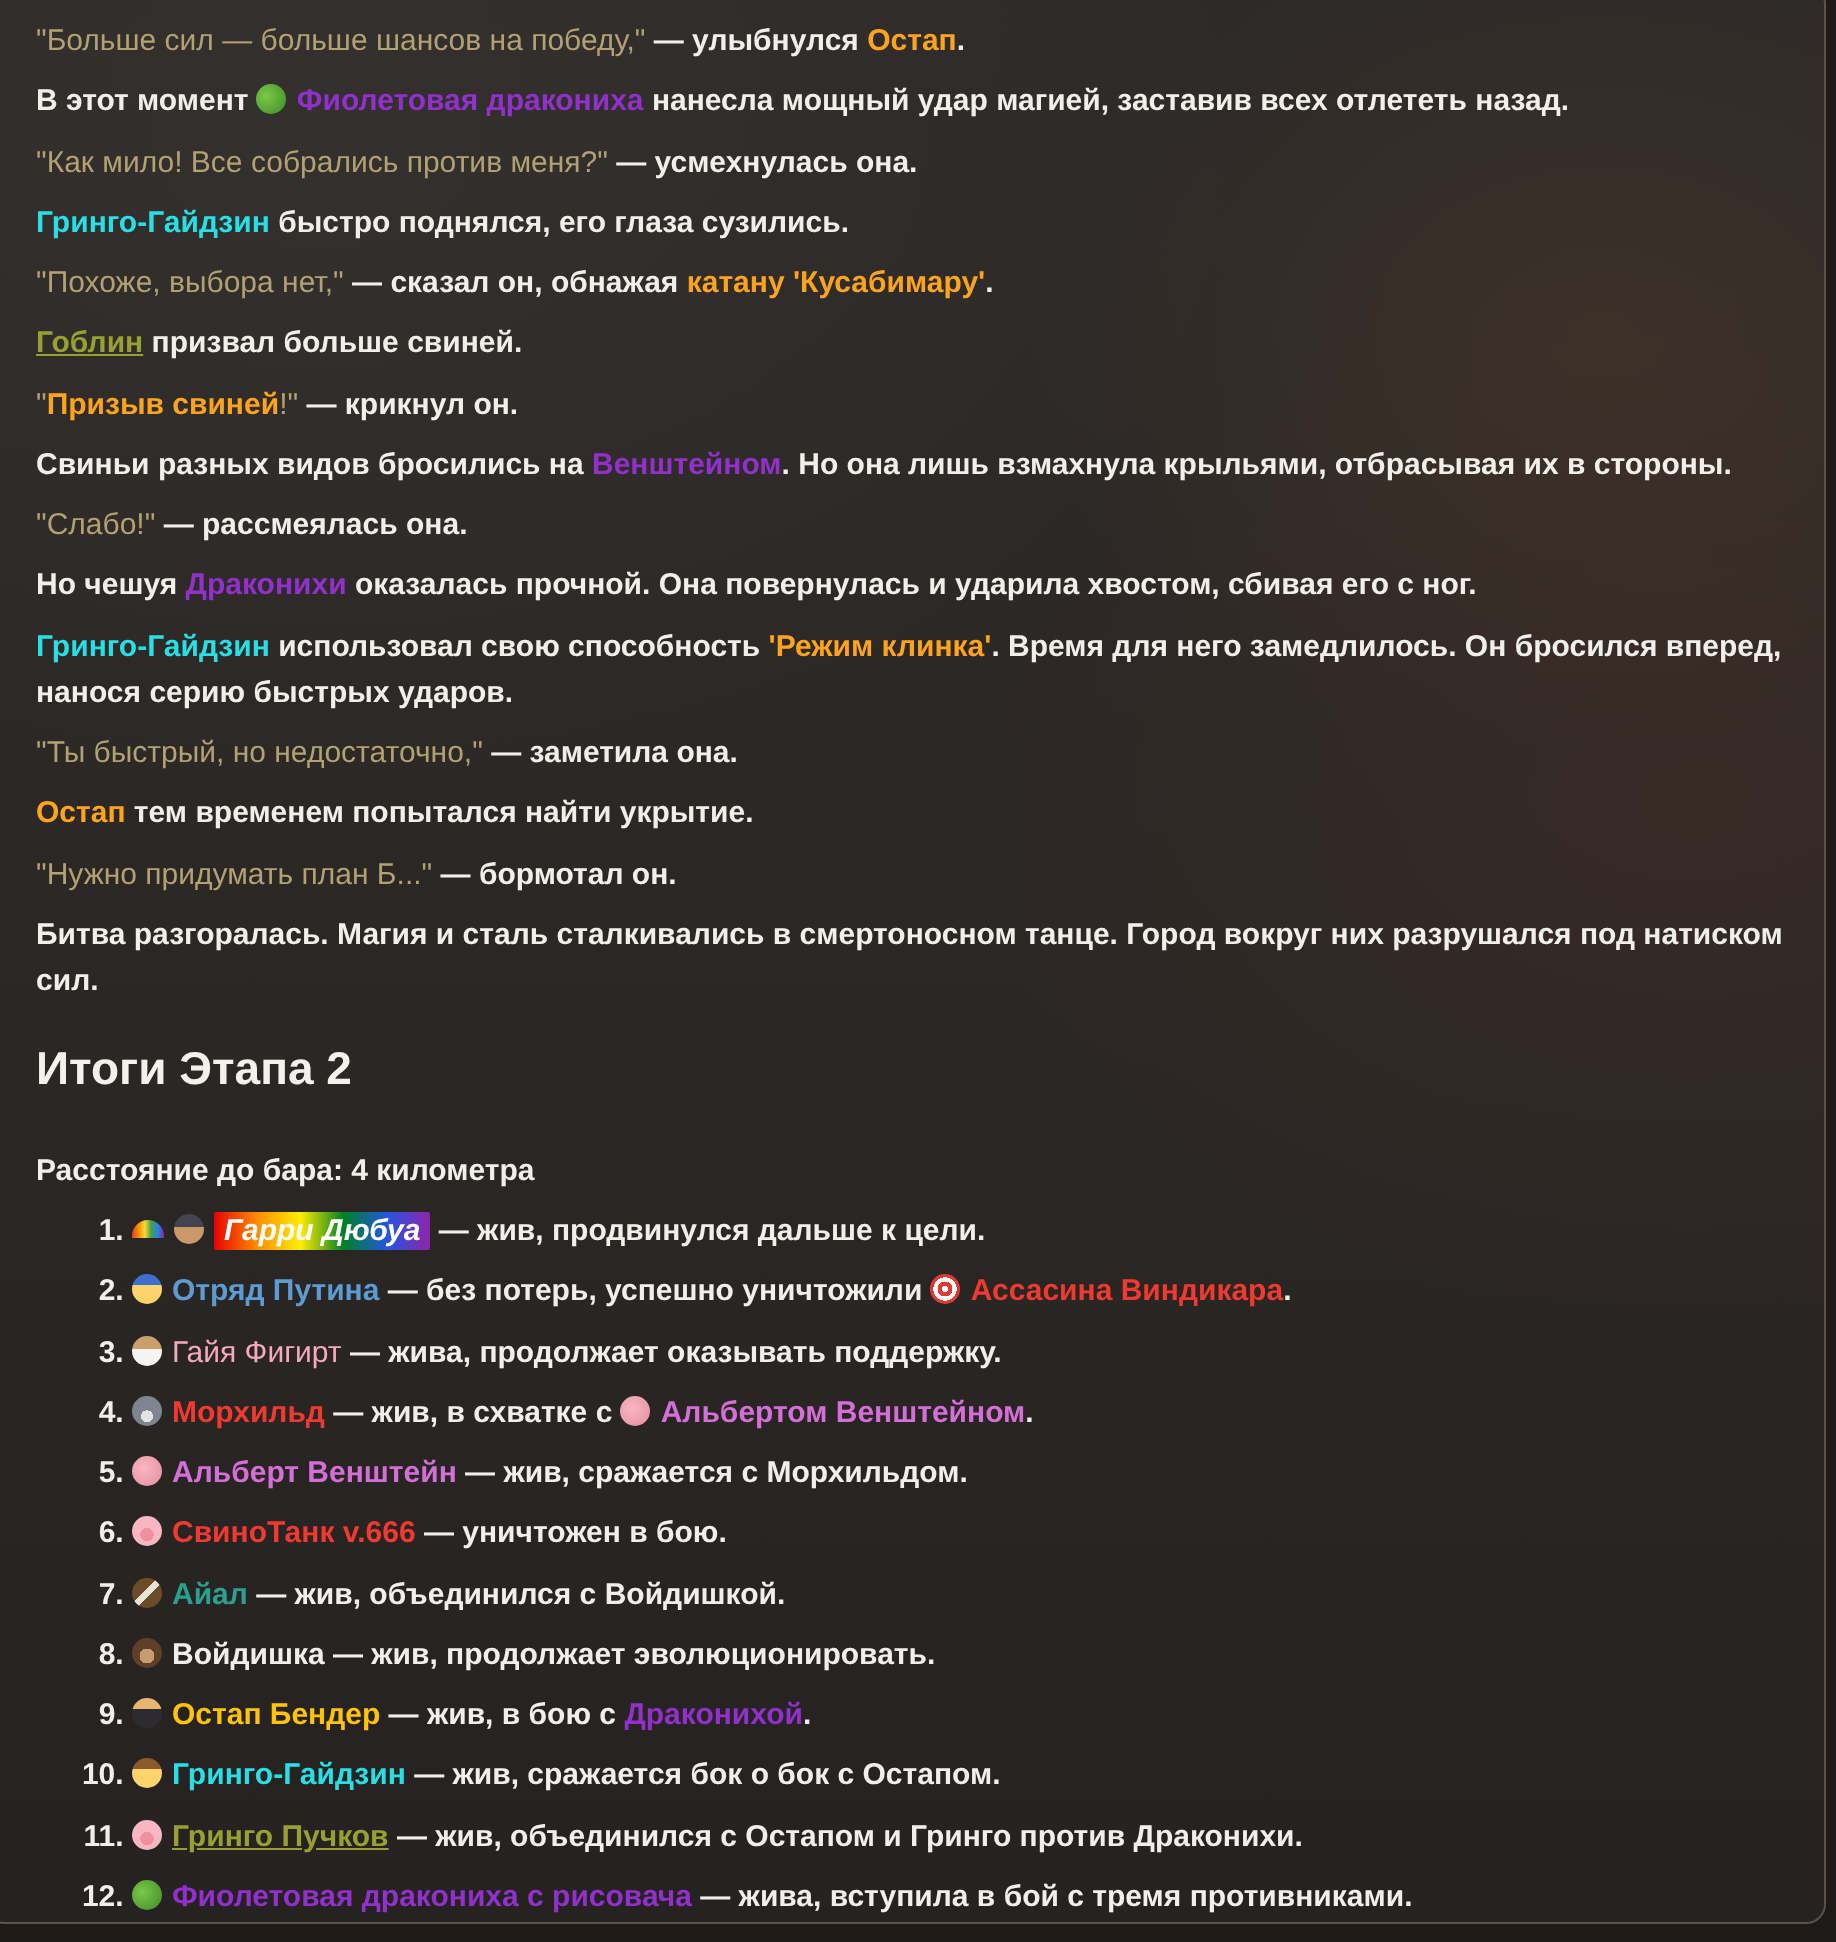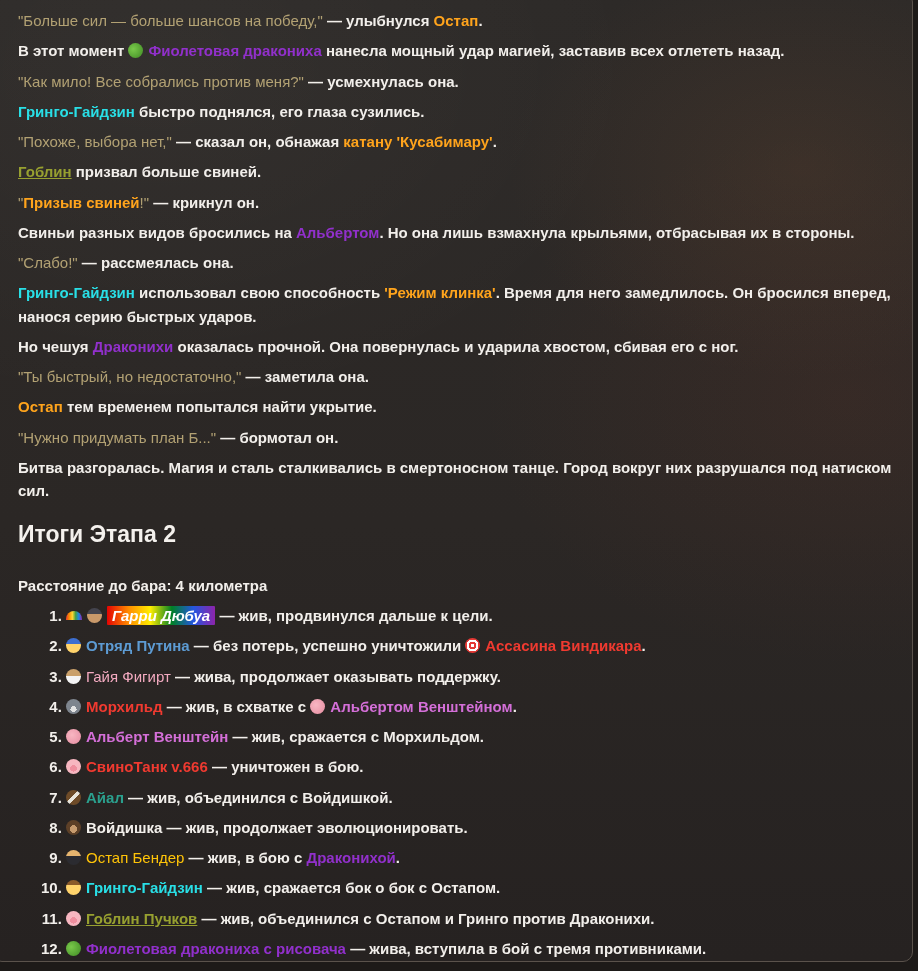--- a/index.html
+++ b/index.html
@@ -22,21 +22,21 @@
   p{margin:0 0 7px 0;font-weight:600;}
   h2{font-size:23px;font-weight:700;margin:15px 0 21px 0;color:#f4f1ed;}
   ol{margin:0 0 24px 0;padding-left:48px;}
   li{margin-bottom:7px;font-weight:600;}
   li::marker{font-weight:700;color:#f2efeb;}
 
   
   .t-quote{color:#b2a173;font-weight:400;}
   .t-white{color:#f2efeb;}
   .t-orange{color:#ffa41c;font-weight:700;}
-  .t-gold{color:#ffc408;font-weight:400;}
+  .t-gold{color:#ffc408;font-weight:700;}
   .t-cyan{color:#29dfe6;font-weight:700;}
   .t-purple{color:#9130cb;font-weight:700;}
   .t-olive{color:#97a030;font-weight:700;text-decoration:underline;}
   .t-blue{color:#5d9bd3;font-weight:700;}
   .t-red{color:#f03a30;font-weight:700;}
   .t-pink{color:#f3aac0;font-weight:400;}
   .t-orchid{color:#d46fd8;font-weight:700;}
   .t-teal{color:#2ba08e;font-weight:700;}
   .t-rainbow{
     color:#ffffff;font-weight:700;padding:1px 5px;border-radius:1px;
@@ -67,40 +67,40 @@
 <div class="card">
   <div class="content">
     <div>
         <p><span class="t-quote">"Больше сил — больше шансов на победу,"</span><span class="t-white"> — улыбнулся </span><span class="t-orange">Остап</span><span class="t-white">.</span></p>
         <p><span class="t-white">В этот момент </span><span class="icon i-dragon"></span><span class="t-purple">Фиолетовая дракониха</span><span class="t-white"> нанесла мощный удар магией, заставив всех отлететь назад.</span></p>
         <p><span class="t-quote">"Как мило! Все собрались против меня?"</span><span class="t-white"> — усмехнулась она.</span></p>
         <p><span class="t-cyan">Гринго-Гайдзин</span><span class="t-white"> быстро поднялся, его глаза сузились.</span></p>
         <p><span class="t-quote">"Похоже, выбора нет,"</span><span class="t-white"> — сказал он, обнажая </span><span class="t-orange">катану 'Кусабимару'</span><span class="t-white">.</span></p>
         <p><span class="t-olive">Гоблин</span><span class="t-white"> призвал больше свиней.</span></p>
         <p><span class="t-quote">"</span><span class="t-orange">Призыв свиней</span><span class="t-quote">!"</span><span class="t-white"> — крикнул он.</span></p>
-        <p><span class="t-white">Свиньи разных видов бросились на </span><span class="t-purple">Альбертом</span><span class="t-white">. Но она лишь взмахнула крыльями, отбрасывая их в стороны.</span></p>
+        <p><span class="t-white">Свиньи разных видов бросились на </span><span class="t-purple">Венштейном</span><span class="t-white">. Но она лишь взмахнула крыльями, отбрасывая их в стороны.</span></p>
         <p><span class="t-quote">"Слабо!"</span><span class="t-white"> — рассмеялась она.</span></p>
+        <p><span class="t-white">Но чешуя </span><span class="t-purple">Драконихи</span><span class="t-white"> оказалась прочной. Она повернулась и ударила хвостом, сбивая его с ног.</span></p>
         <p><span class="t-cyan">Гринго-Гайдзин</span><span class="t-white"> использовал свою способность </span><span class="t-orange">'Режим клинка'</span><span class="t-white">. Время для него замедлилось. Он бросился вперед, нанося серию быстрых ударов.</span></p>
-        <p><span class="t-white">Но чешуя </span><span class="t-purple">Драконихи</span><span class="t-white"> оказалась прочной. Она повернулась и ударила хвостом, сбивая его с ног.</span></p>
         <p><span class="t-quote">"Ты быстрый, но недостаточно,"</span><span class="t-white"> — заметила она.</span></p>
         <p><span class="t-orange">Остап</span><span class="t-white"> тем временем попытался найти укрытие.</span></p>
         <p><span class="t-quote">"Нужно придумать план Б..."</span><span class="t-white"> — бормотал он.</span></p>
         <p><span class="t-white">Битва разгоралась. Магия и сталь сталкивались в смертоносном танце. Город вокруг них разрушался под натиском сил.</span></p>
       </div>
     <h2>Итоги Этапа 2</h2>
     <p>Расстояние до бара: 4 километра</p>
     <ol>
         <li><span class="icon i-rainbow"></span><span class="icon i-detective"></span><span class="t-rainbow">Гарри Дюбуа</span><span class="t-white"> — жив, продвинулся дальше к цели.</span></li>
         <li><span class="icon i-police"></span><span class="t-blue">Отряд Путина</span><span class="t-white"> — без потерь, успешно уничтожили </span><span class="icon i-dart"></span><span class="t-red">Ассасина Виндикара</span><span class="t-white">.</span></li>
         <li><span class="icon i-health"></span><span class="t-pink">Гайя Фигирт</span><span class="t-white"> — жива, продолжает оказывать поддержку.</span></li>
         <li><span class="icon i-wolf"></span><span class="t-red">Морхильд</span><span class="t-white"> — жив, в схватке с </span><span class="icon i-brain"></span><span class="t-orchid">Альбертом Венштейном</span><span class="t-white">.</span></li>
         <li><span class="icon i-brain"></span><span class="t-orchid">Альберт Венштейн</span><span class="t-white"> — жив, сражается с Морхильдом.</span></li>
         <li><span class="icon i-pig"></span><span class="t-red">СвиноТанк v.666</span><span class="t-white"> — уничтожен в бою.</span></li>
         <li><span class="icon i-bow"></span><span class="t-teal">Айал</span><span class="t-white"> — жив, объединился с </span><span class="t-white">Войдишкой</span><span class="t-white">.</span></li>
         <li><span class="icon i-monkey"></span><span class="t-white">Войдишка</span><span class="t-white"> — жив, продолжает эволюционировать.</span></li>
         <li><span class="icon i-tuxedo"></span><span class="t-gold">Остап Бендер</span><span class="t-white"> — жив, в бою с </span><span class="t-purple">Драконихой</span><span class="t-white">.</span></li>
         <li><span class="icon i-cowboy"></span><span class="t-cyan">Гринго-Гайдзин</span><span class="t-white"> — жив, сражается бок о бок с Остапом.</span></li>
-        <li><span class="icon i-pig"></span><span class="t-olive">Гоблин Пучков</span><span class="t-white"> — жив, объединился с Остапом и Гринго против Драконихи.</span></li>
+        <li><span class="icon i-pig"></span><span class="t-olive">Гринго Пучков</span><span class="t-white"> — жив, объединился с Остапом и Гринго против Драконихи.</span></li>
         <li><span class="icon i-dragon"></span><span class="t-purple">Фиолетовая дракониха с рисовача</span><span class="t-white"> — жива, вступила в бой с тремя противниками.</span></li>
       </ol>
 
   </div>
 </div>
 
 </body></html>

